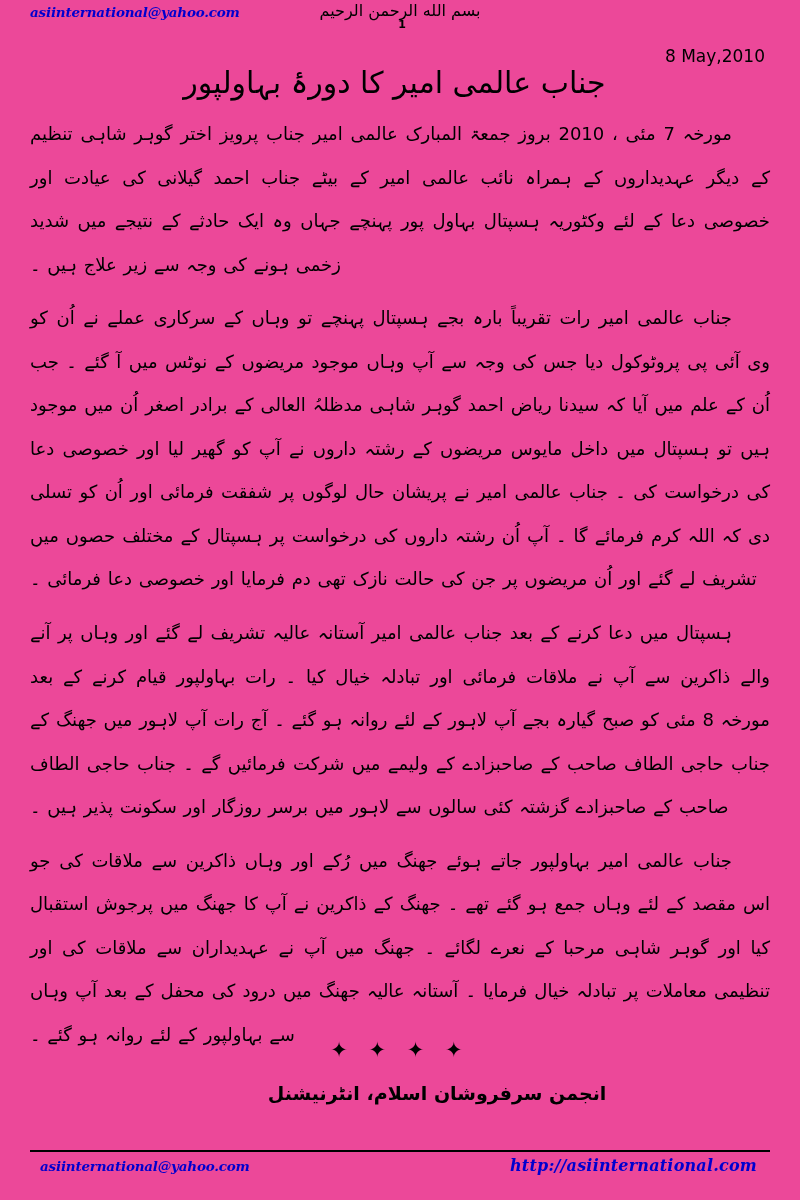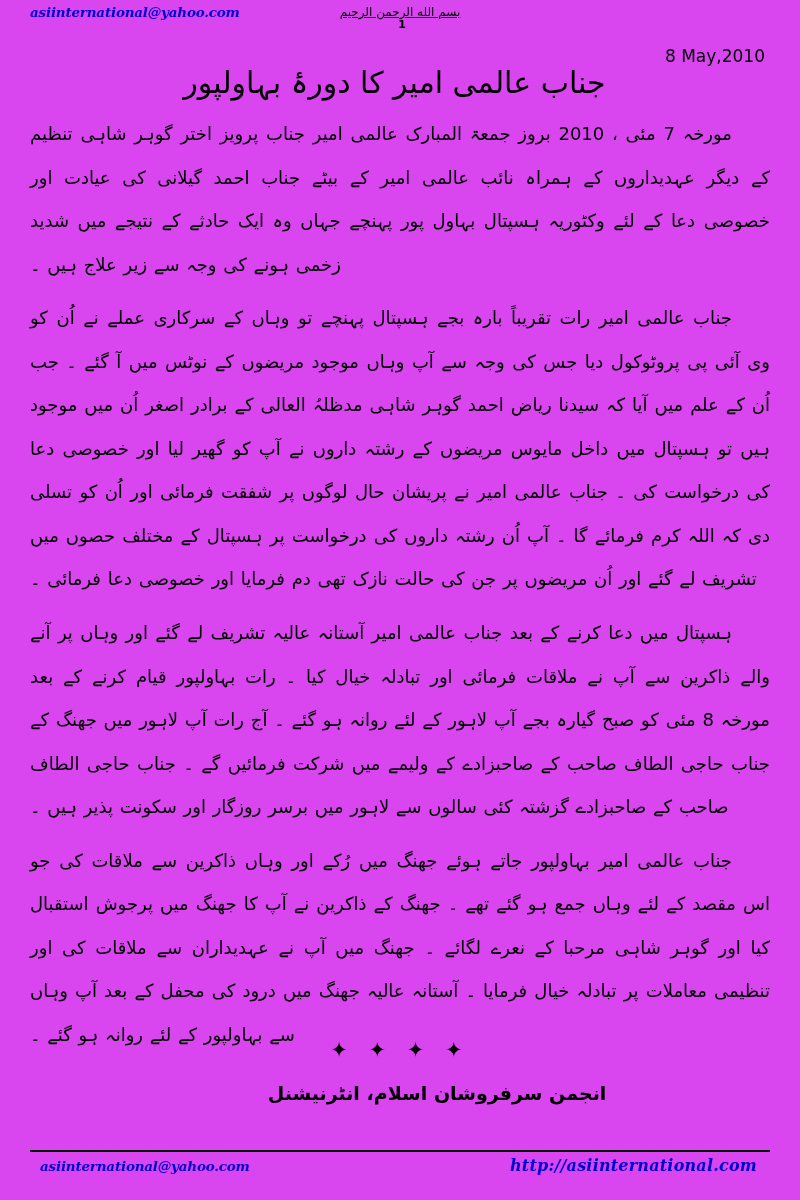--- a/index.html
+++ b/index.html
@@ -14,21 +14,21 @@
     position: relative;
     overflow: hidden;
     font-family: "DejaVu Sans", sans-serif;
   }
 
   .page {
     position: absolute;
     inset: 0;
     width: 800px;
     height: 1200px;
-    background: #d946ef;
+    background: #ec4899;
   }
 
   
   .header {
     position: absolute;
     top: 0;
     left: 0;
     width: 800px;
     height: 36px;
   }
@@ -50,24 +50,23 @@
     top: 1px;
     left: 0;
     width: 800px;
     text-align: center;
   }
   .bismillah {
     display: inline-block;
     direction: rtl;
     color: #000000;
     font-family: "DejaVu Sans", sans-serif;
-    font-size: 12px;
+    font-size: 16px;
     line-height: 1.05;
     white-space: nowrap;
-    text-decoration: underline;
   }
   .page-number {
     display: block;
     margin-top: -2px;
     text-align: center;
     direction: ltr;
     font-family: "DejaVu Sans", sans-serif;
     font-size: 11px;
     font-weight: bold;
     color: #000;

